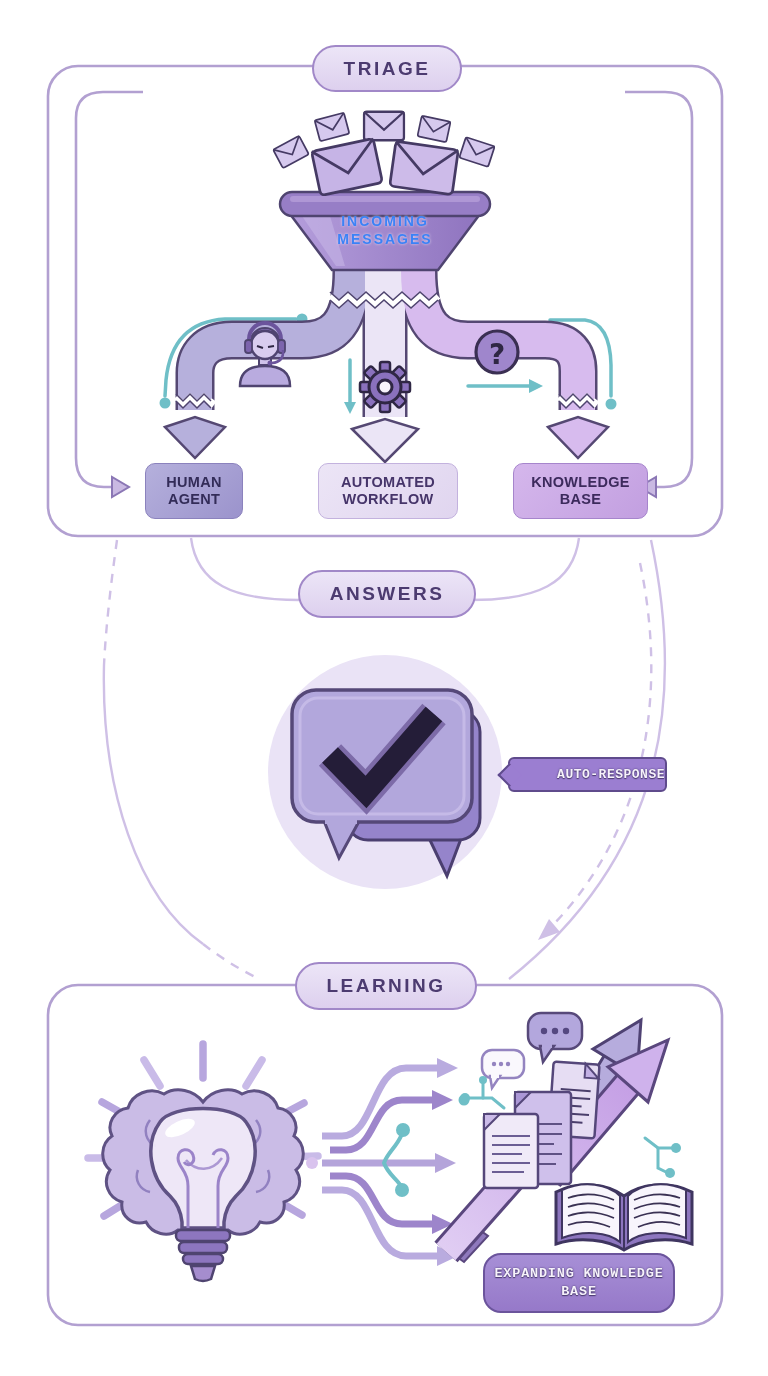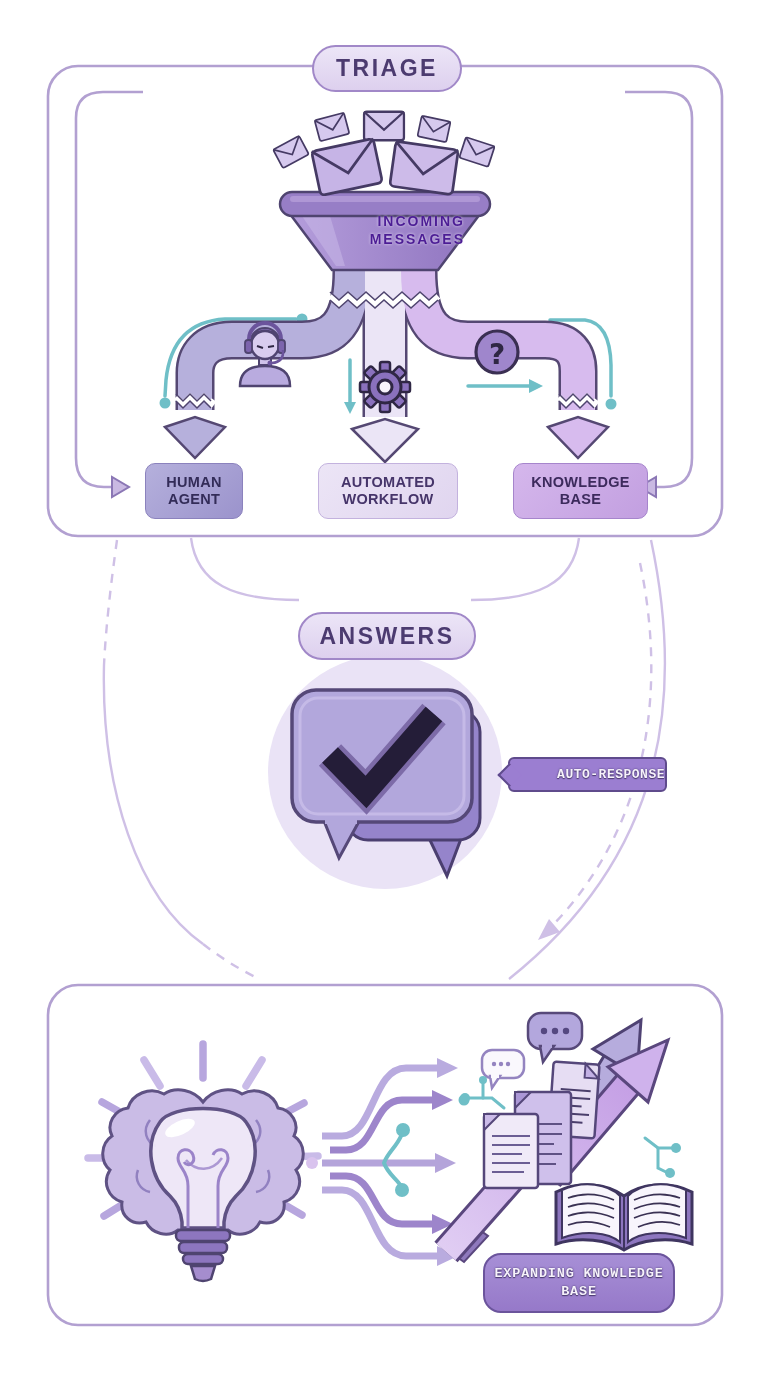--- a/index.html
+++ b/index.html
@@ -2,29 +2,29 @@
 <html><head>
 <meta charset="utf-8">
 <style>
   html,body{margin:0;padding:0;background:#ffffff;}
   .canvas{position:relative;width:768px;height:1376px;background:#ffffff;overflow:hidden;
           font-family:"Liberation Sans", sans-serif;}
   .canvas svg{position:absolute;left:0;top:0;}
   .pill{position:absolute;display:flex;align-items:center;justify-content:center;
         background:linear-gradient(180deg,#ece5f7,#ddd0ee);
         border:2.5px solid #a188c8;border-radius:24px;
-        font-weight:bold;font-size:23px;letter-spacing:2.5px;color:#4c3b70;}
+        font-weight:bold;font-size:19px;letter-spacing:2.5px;color:#4c3b70;}
   .dest{position:absolute;display:flex;align-items:center;justify-content:center;
         text-align:center;border-radius:10px;font-weight:bold;font-size:14.5px;
         line-height:1.18;letter-spacing:.3px;padding:2px;}
   .dest.human{background:linear-gradient(135deg,#b5b0dc,#9b93cc);border:1.5px solid #8b82bd;color:#332c58;justify-content:center;}
   .dest.auto{background:linear-gradient(135deg,#ece5f6,#e0d5ef);border:1.5px solid #c3b2de;color:#46356a;}
   .dest.kb{background:linear-gradient(135deg,#d5b7ec,#c29fe0);border:1.5px solid #a685cc;color:#3c2a5c;}
-  .funnel-label{position:absolute;left:305px;top:212px;width:160px;text-align:right;
-        font-weight:bold;font-size:14px;letter-spacing:2px;line-height:1.3;color:#4c1d95;
+  .funnel-label{position:absolute;left:305px;top:212px;width:160px;text-align:center;
+        font-weight:bold;font-size:14px;letter-spacing:2px;line-height:1.3;color:#3b82f6;
         text-shadow:0 0 3px rgba(240,233,250,.9);}
   .tag{position:absolute;display:flex;align-items:center;justify-content:flex-end;text-align:center;
         color:#f6f2fb;font-weight:bold;text-shadow:0 1px 1px #4a3a6e, 0 0 2px #43356b;font-family:Liberation Mono, monospace;}
   .tag.autoresp{left:508px;top:757px;width:155px;height:31px;background:#9b7ed1;
         border:2px solid #5f4b8c;border-radius:6px;font-size:13px;letter-spacing:.5px;}
   .tag.autoresp::before{content:"";position:absolute;left:-9px;top:50%;width:15px;height:15px;
         background:#9b7ed1;border-left:2px solid #5f4b8c;border-bottom:2px solid #5f4b8c;
         transform:translateY(-50%) rotate(45deg);}
   .tag.expand{left:483px;top:1253px;width:172px;height:50px;
         background:linear-gradient(180deg,#a78fd6,#9679c9);border:2px solid #6b549c;
@@ -340,26 +340,29 @@
   <div class="dest human" style="left:145px;top:463px;width:92px;height:50px;">
     <span>HUMAN AGENT</span>
   </div>
   <div class="dest auto" style="left:318px;top:463px;width:134px;height:50px;">
     <span>AUTOMATED WORKFLOW</span>
   </div>
   <div class="dest kb" style="left:513px;top:463px;width:129px;height:50px;">
     <span>KNOWLEDGE BASE</span>
   </div>
 
-  <div class="pill" style="left:298px;top:612px;width:174px;height:44px;text-align:right;">
+  <div class="pill" style="left:298px;top:570px;width:174px;height:44px;text-align:right;">
     <span>ANSWERS</span>
   </div>
 
   <div class="tag autoresp">
     <span>AUTO-RESPONSE</span>
   </div>
 
+  <div class="pill" style="left:295px;top:962px;width:178px;height:44px;">
+    <span>LEARNING</span>
+  </div>
 
   <div class="tag expand">
     <span>EXPANDING KNOWLEDGE BASE</span>
   </div>
 
 </div>
 
 </body></html>

